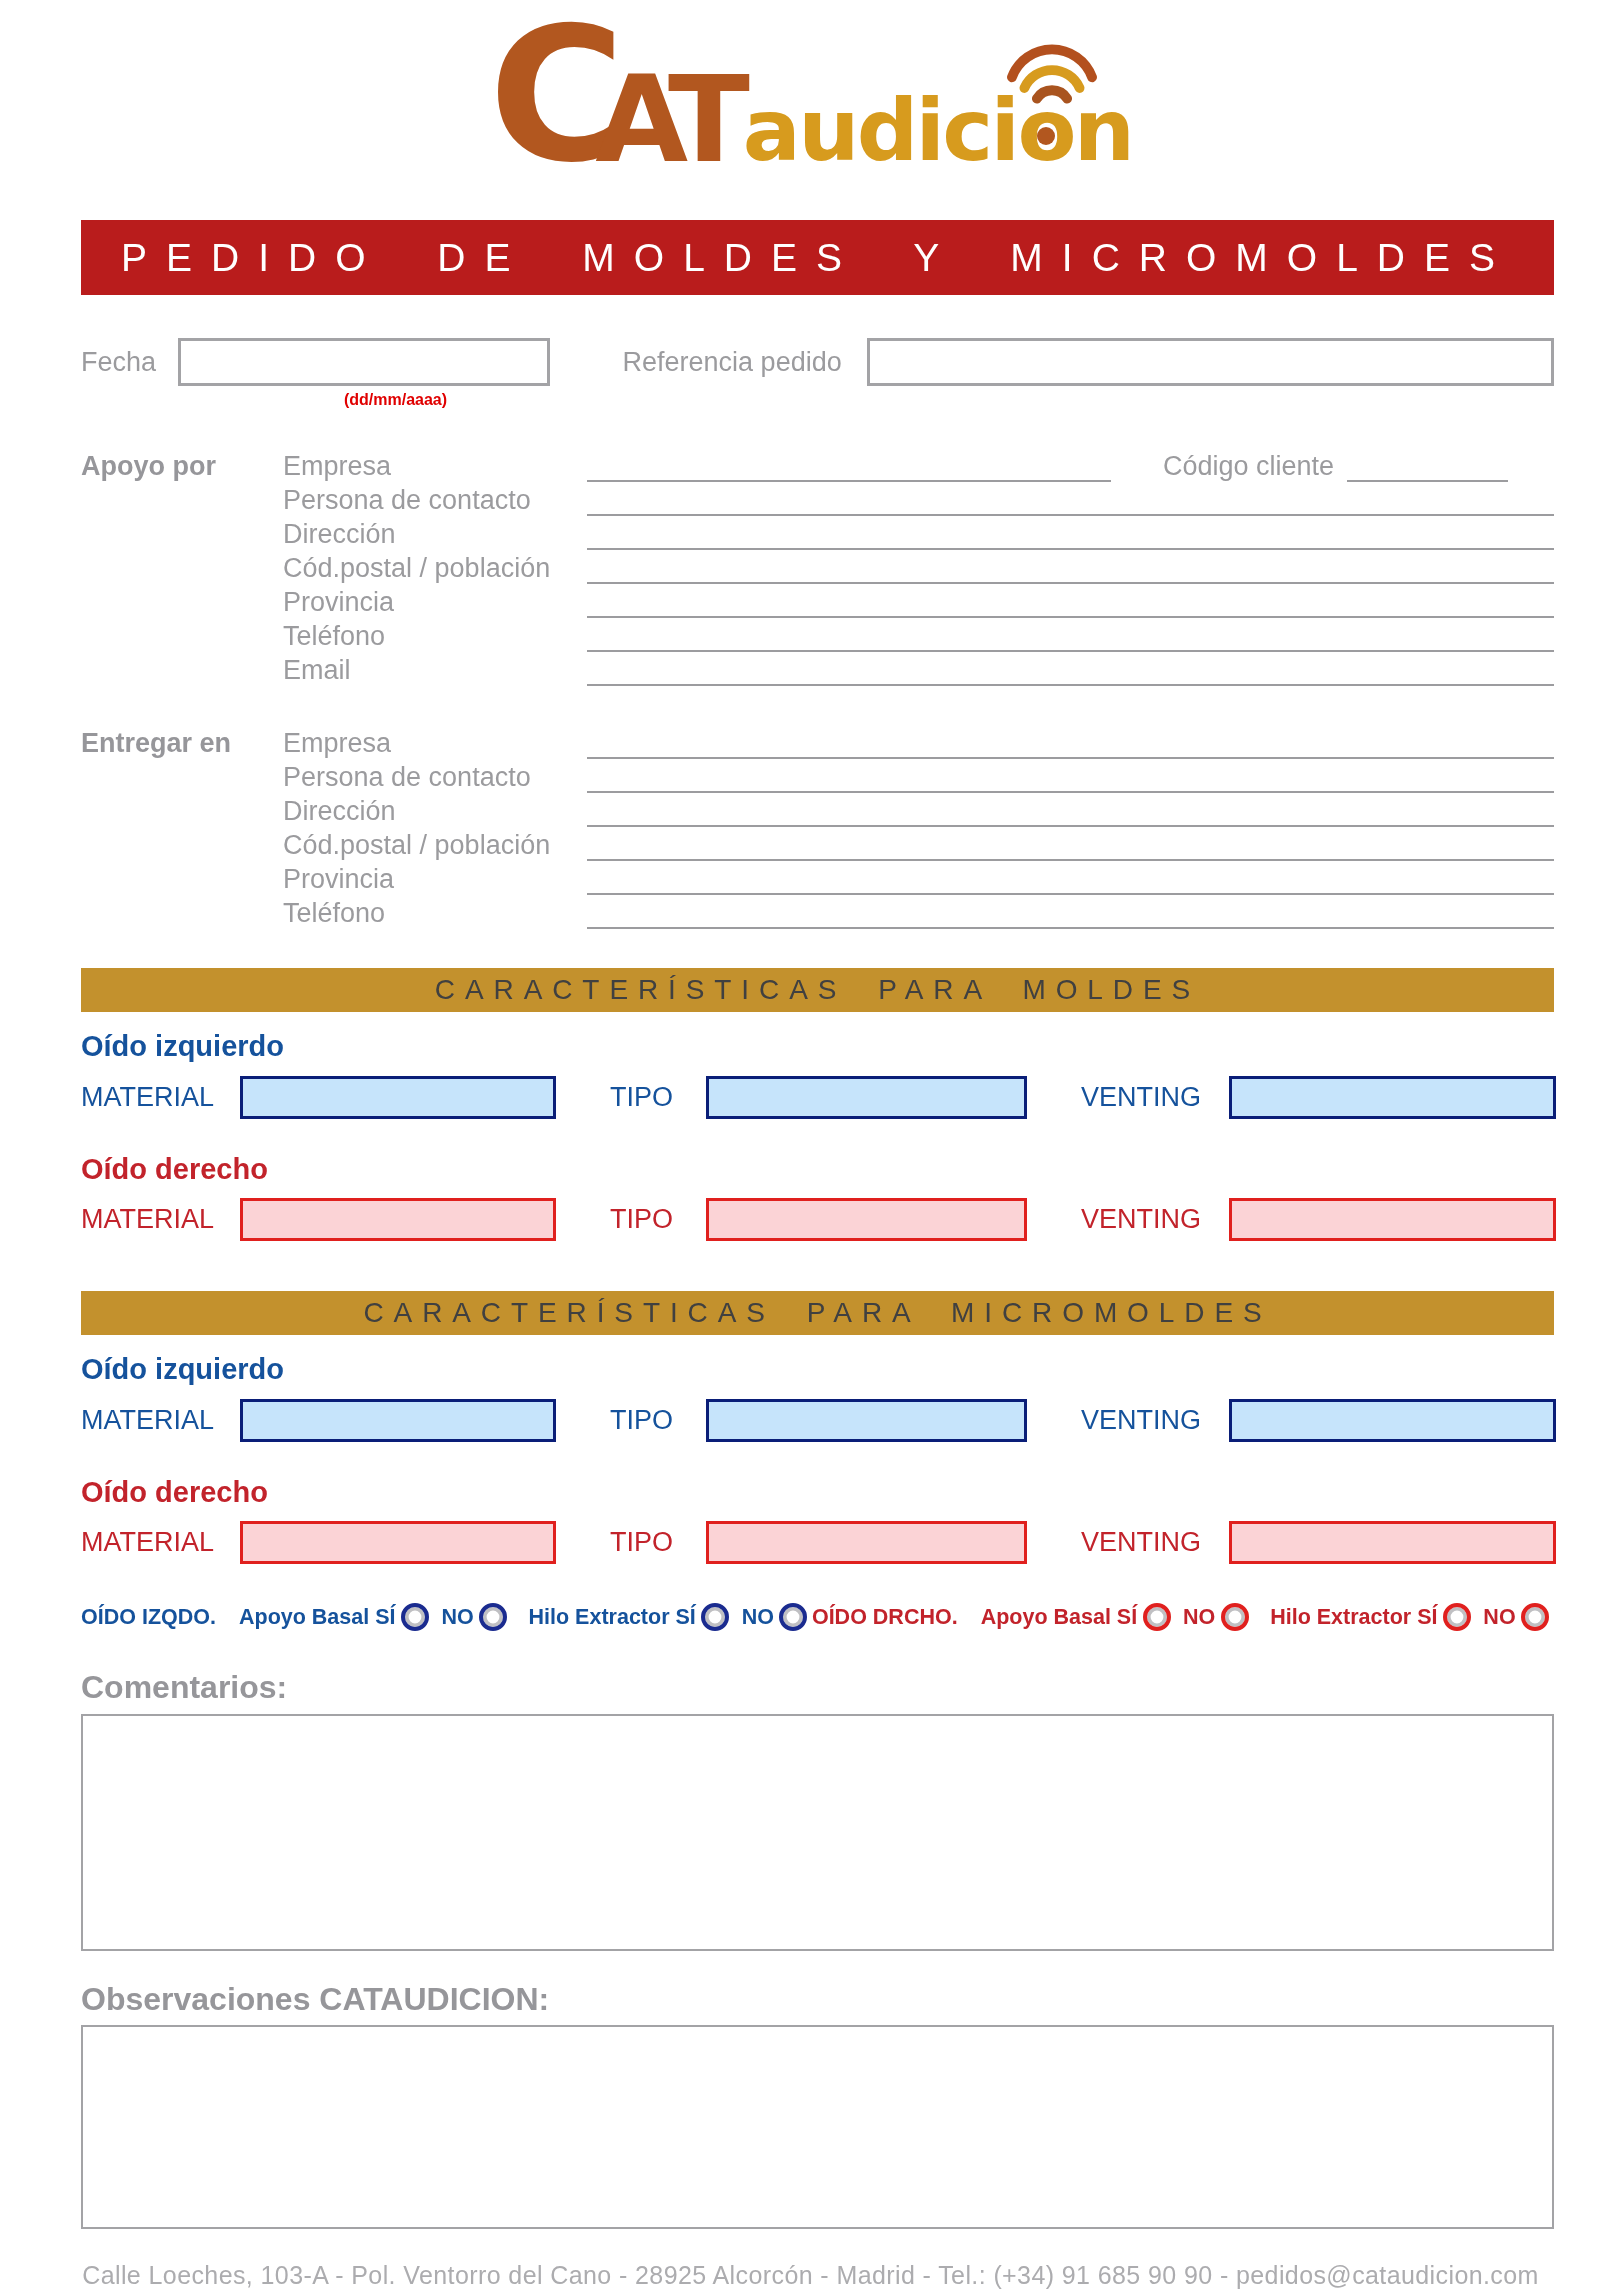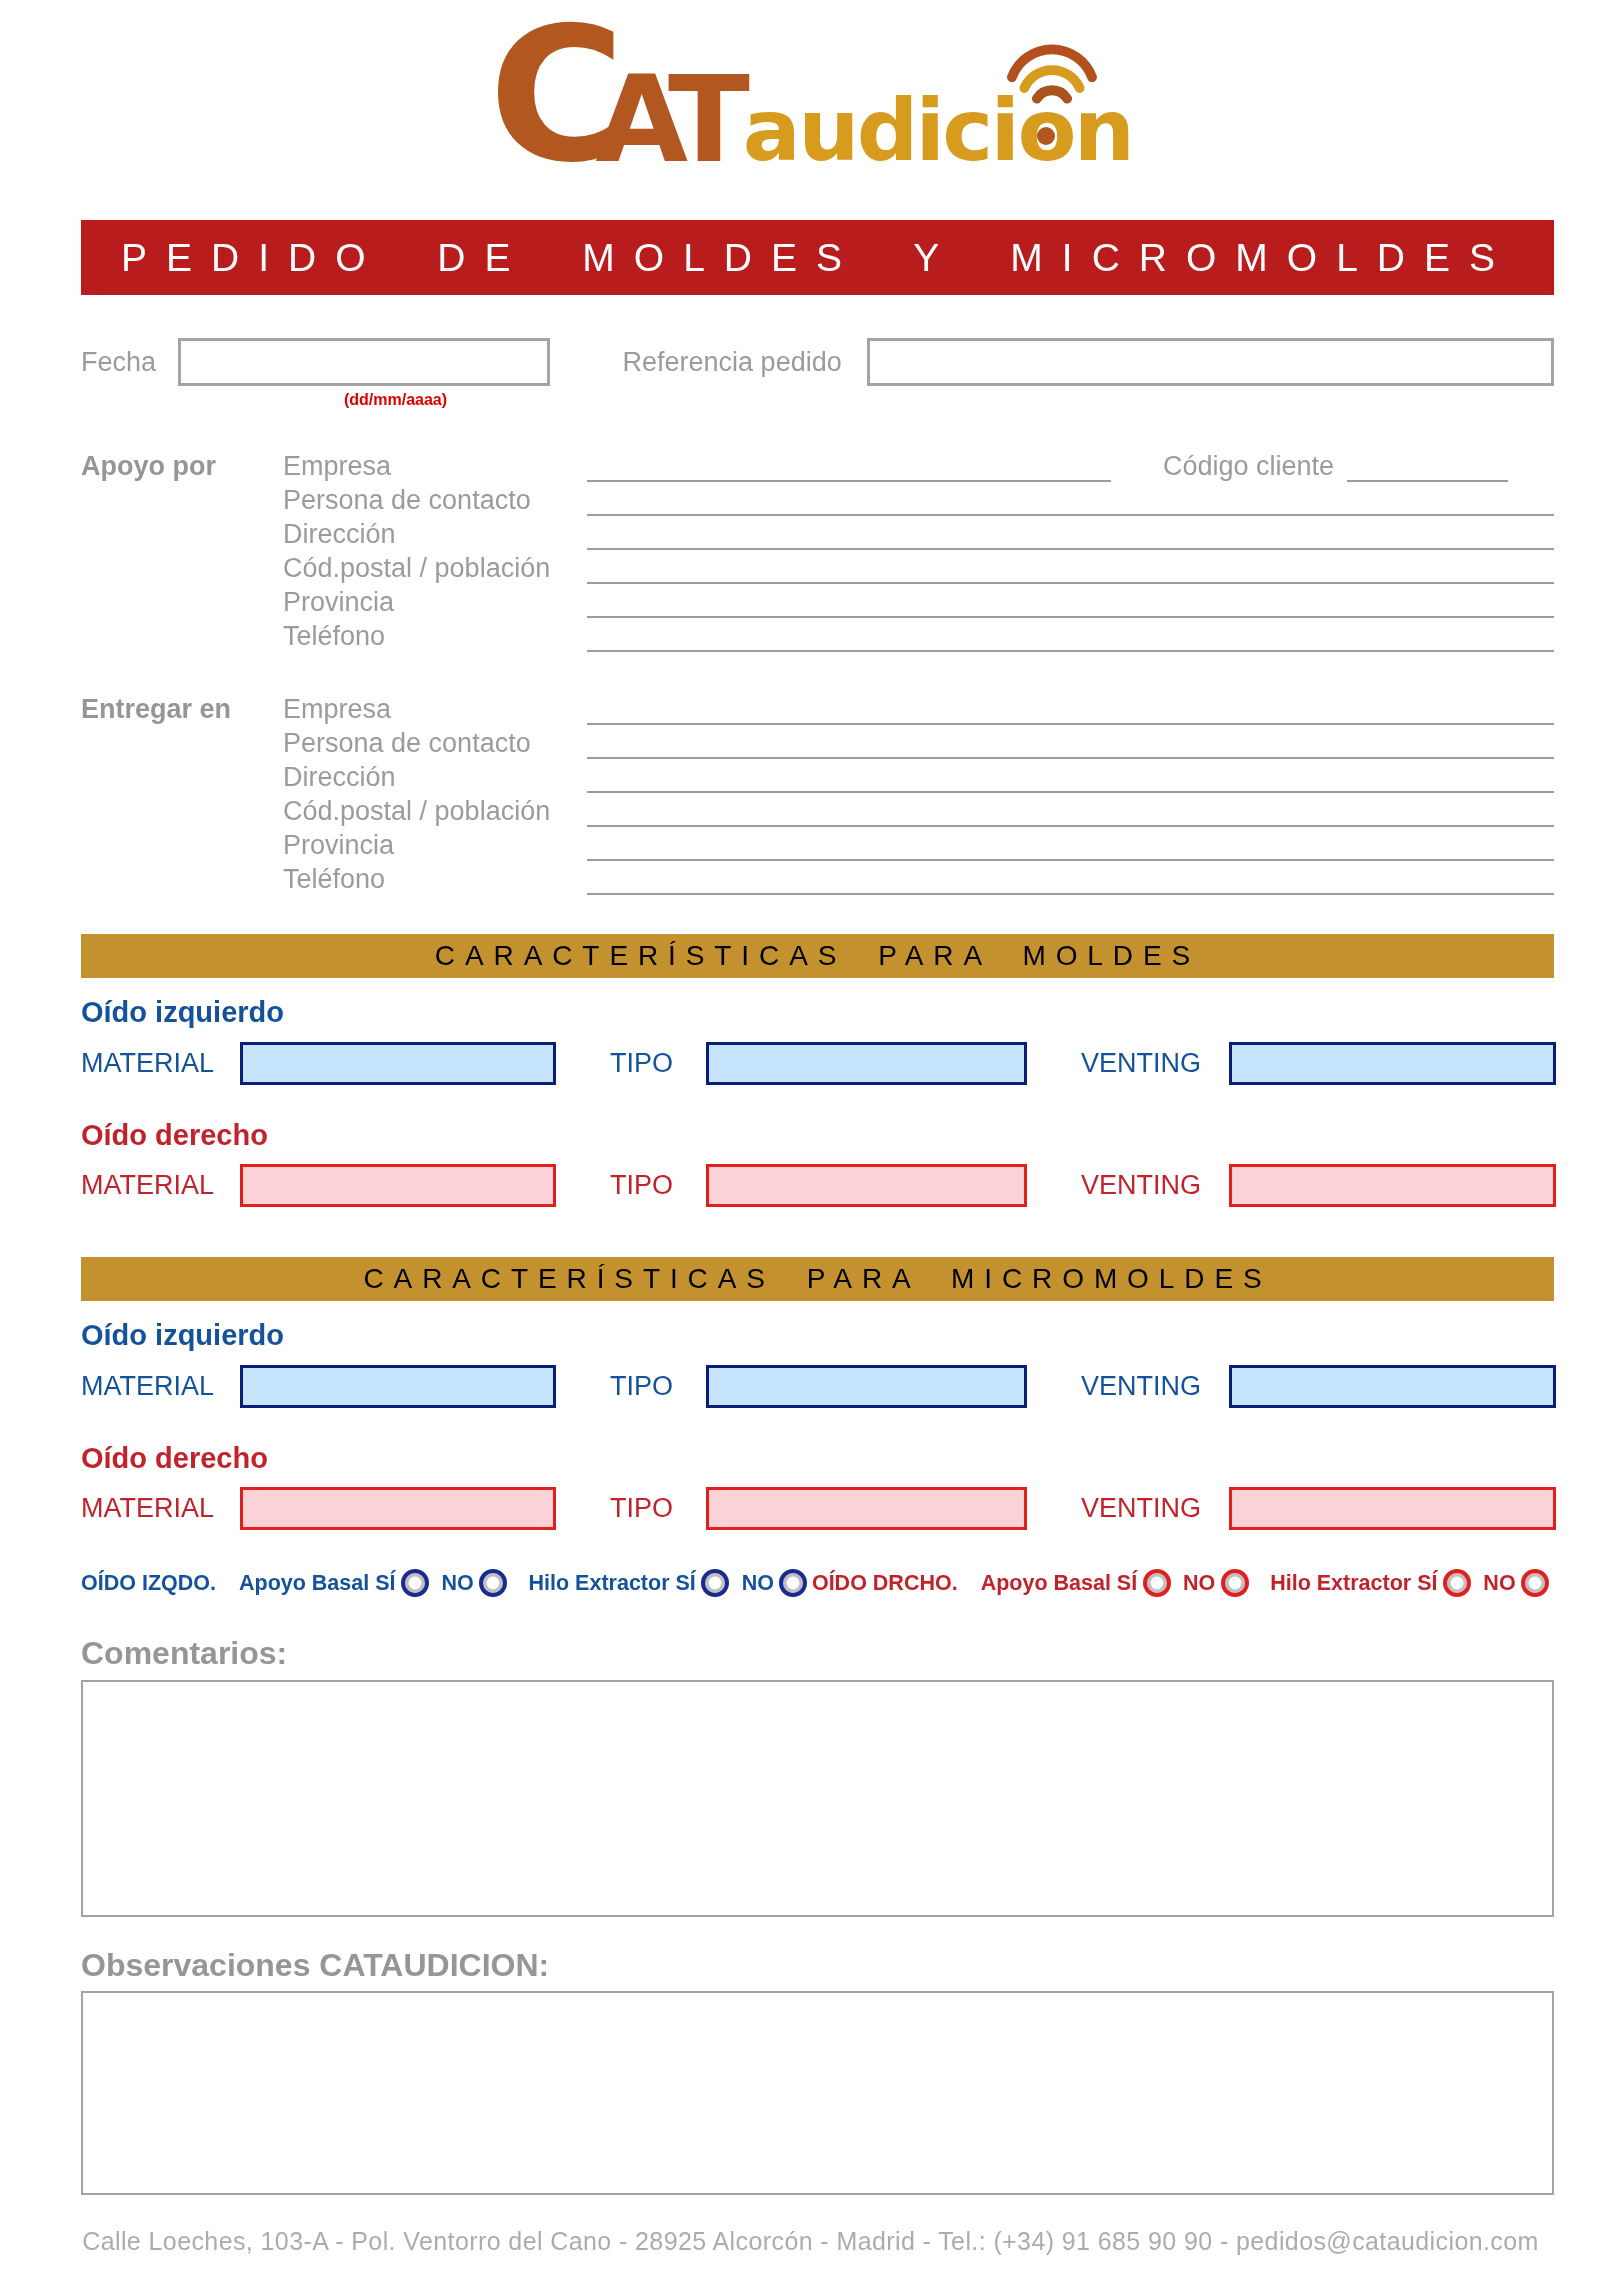--- a/index.html
+++ b/index.html
@@ -23,21 +23,21 @@
 
   
   .banner-main {
     margin:57px 67px 0 81px; height:75px; background:#b91c1c;
     display:flex; align-items:center; justify-content:center;
     color:#fff; font-size:39px; font-weight:400; letter-spacing:19px; word-spacing:23px; white-space:nowrap;
   }
   .banner-sub {
     margin:0 67px; height:44px; background:#C3912D;
     display:flex; align-items:center; justify-content:center; margin-left:81px;
-    color:#000000; font-size:28px; font-weight:500; letter-spacing:9.9px; word-spacing:14.3px; white-space:nowrap;
+    color:#404040; font-size:28px; font-weight:500; letter-spacing:9.9px; word-spacing:14.3px; white-space:nowrap;
   }
 
   
   .date-row { display:flex; align-items:center; margin:43px 67px 0 81px; }
   .g-label { color:#9B9B9E; font-size:27px; }
   .input-box { height:48px; border:3.6px solid #A3A3A6; background:#fff; }
   .fecha-box { width:372px; margin-left:21.5px; }
   .ref-label { margin-left:73px; }
   .ref-box { flex:1; margin-left:25px; }
   .date-hint { margin:5.4px 0 0 315px; color:#E00000; font-size:16px; font-weight:700; width:161px; text-align:center; }
@@ -138,20 +138,25 @@
   <div class="a-row">
     <div class="c1"></div>
     <div class="c2">Provincia</div>
     <div class="line c3"></div>
   </div>
   <div class="a-row">
     <div class="c1"></div>
     <div class="c2">Teléfono</div>
     <div class="line c3"></div>
   </div>
+  <div class="a-row">
+    <div class="c1"></div>
+    <div class="c2">Email</div>
+    <div class="line c3"></div>
+  </div>
 </div>
 
 <div class="addr-block">
   <div class="a-row">
     <div class="c1">Entregar en</div>
     <div class="c2">Empresa</div>
     <div class="line c3"></div>
   </div>
   <div class="a-row">
     <div class="c1"></div>

